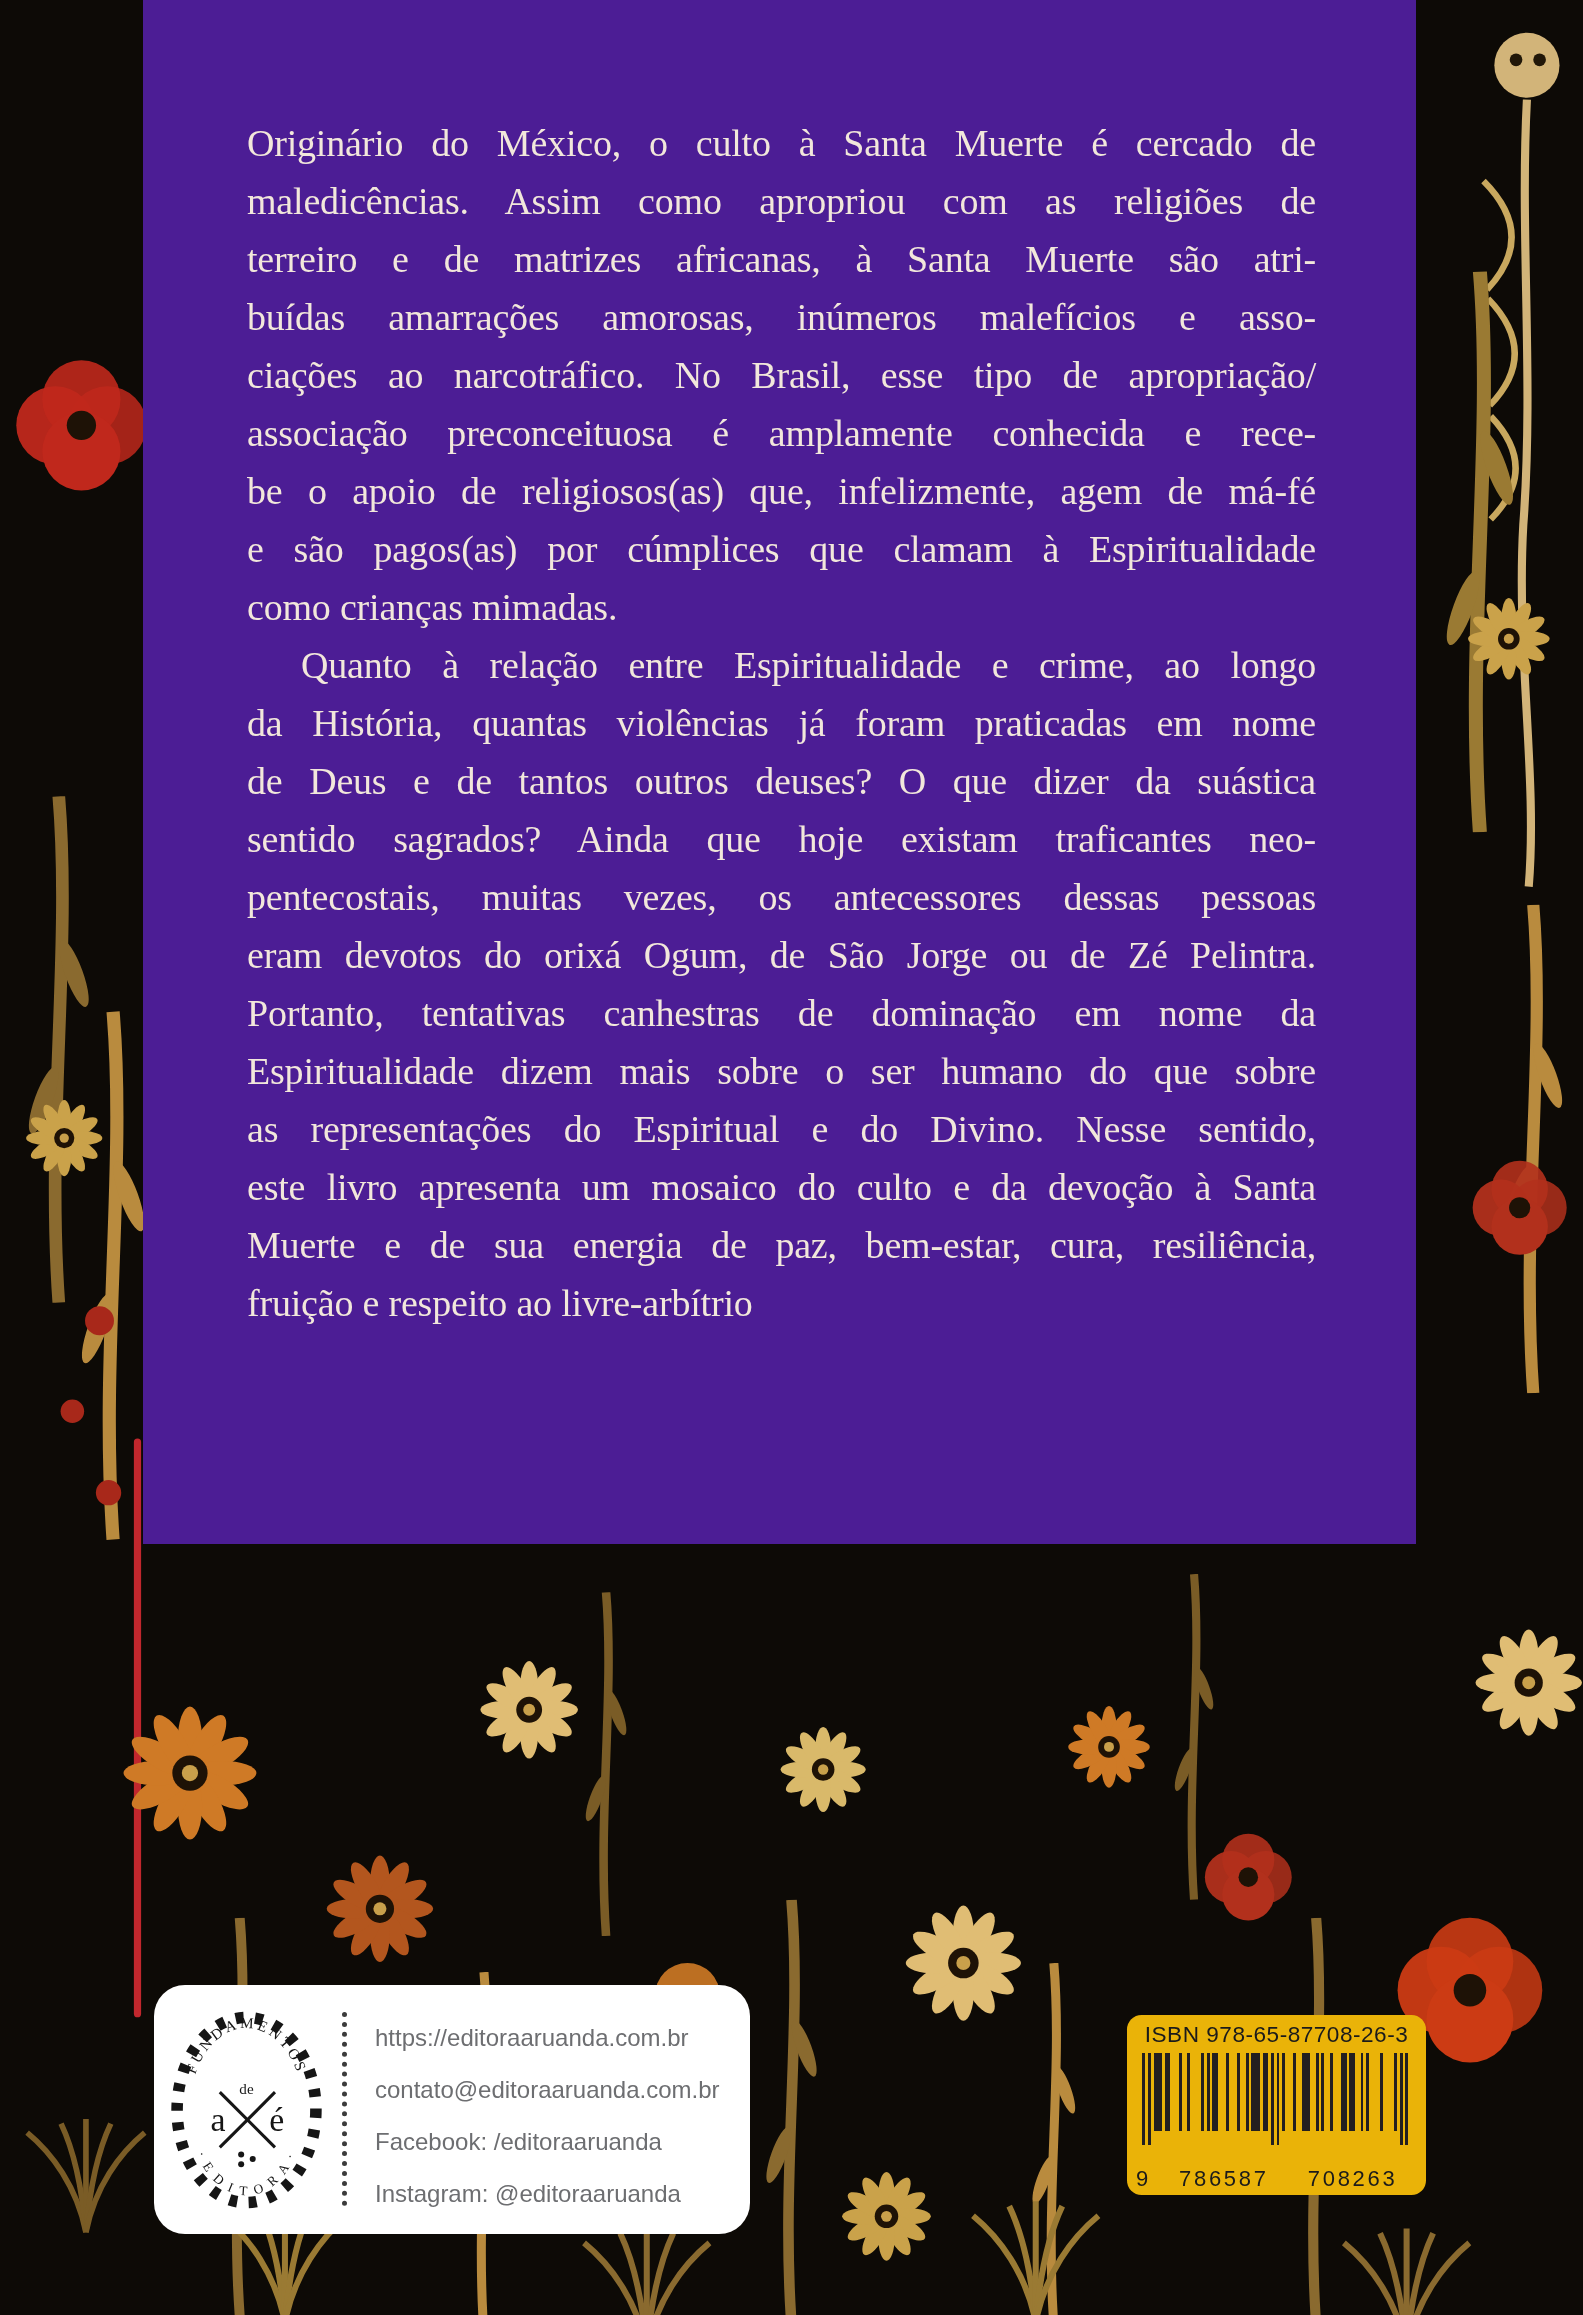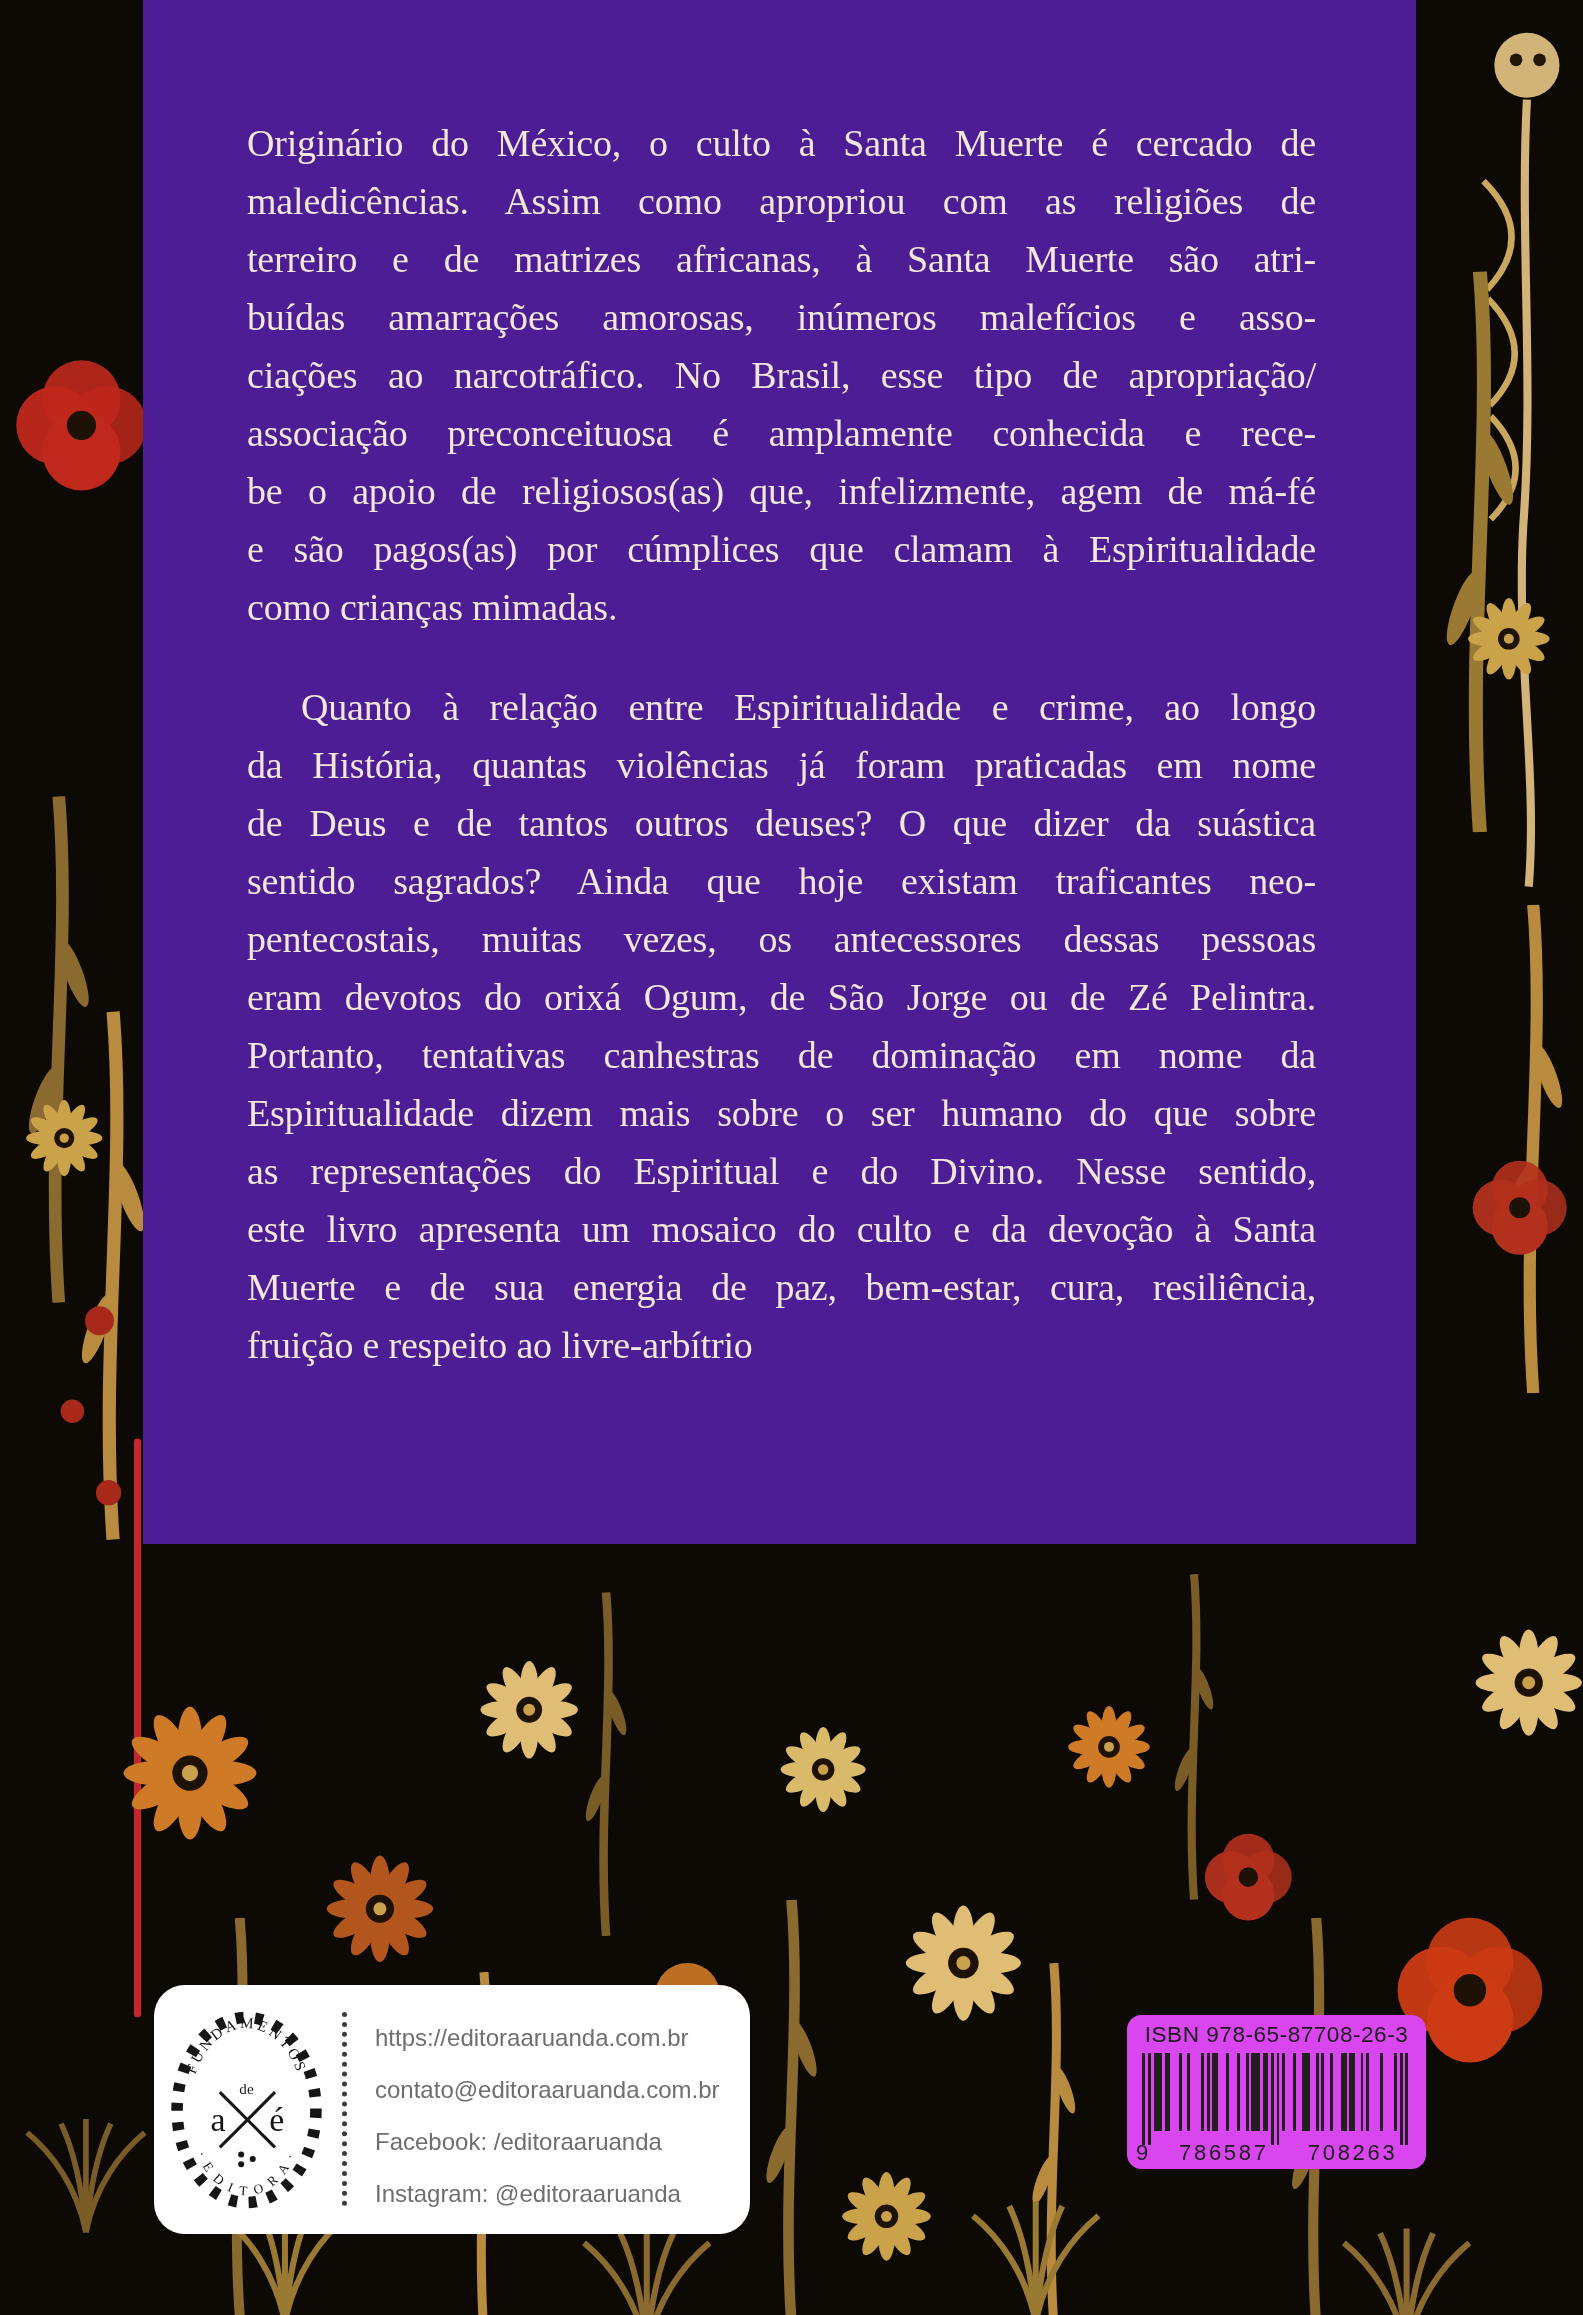--- a/index.html
+++ b/index.html
@@ -17,40 +17,40 @@
   }
   .synopsis{
     position:absolute;left:104px;top:114px;width:1069px;
     color:#f2e7db;font-size:38px;letter-spacing:-0.2px;
   }
   .syn-line{
     height:58px;line-height:58px;white-space:nowrap;
     text-align:justify;text-align-last:justify;
   }
   .syn-line.para-end{text-align-last:left;}
-  .syn-line.indent{padding-left:54px;margin-top:42px;}
+  .syn-line.indent{padding-left:54px;}
   
   .pub-card{
     position:absolute;left:154px;top:1985px;width:596px;height:249px;
     background:#ffffff;border-radius:31px;
   }
   .pub-logo{position:absolute;left:11px;top:20px;width:163px;height:210px;}
   .pub-divider{
     position:absolute;left:188px;top:27px;height:194px;width:0;
     border-left:5.4px dotted #3b3b3b;
   }
   .pub-links{
     position:absolute;left:221px;top:27px;right:16.3px;
     font-family:"Liberation Sans",sans-serif;font-size:24px;color:#6d6e71;
   }
   .pub-link{height:52px;line-height:52px;white-space:nowrap;}
   
   .barcode-box{
-    position:absolute;left:1127px;top:2015px;width:299px;height:154px;
-    background:#d946ef;border-radius:14.5px;
+    position:absolute;left:1127px;top:2015px;width:299px;height:180px;
+    background:#eab308;border-radius:14.5px;
     font-family:"Liberation Sans",sans-serif;color:#1b1b1b;
   }
   .isbn-label{
     position:absolute;top:7.2px;left:0;right:0;text-align:center;
     font-size:22.6px;letter-spacing:0.5px;white-space:nowrap;
   }
   .bars{
     position:absolute;left:15.4px;top:38px;width:269px;height:94px;
     display:flex;align-items:flex-start;
   }

